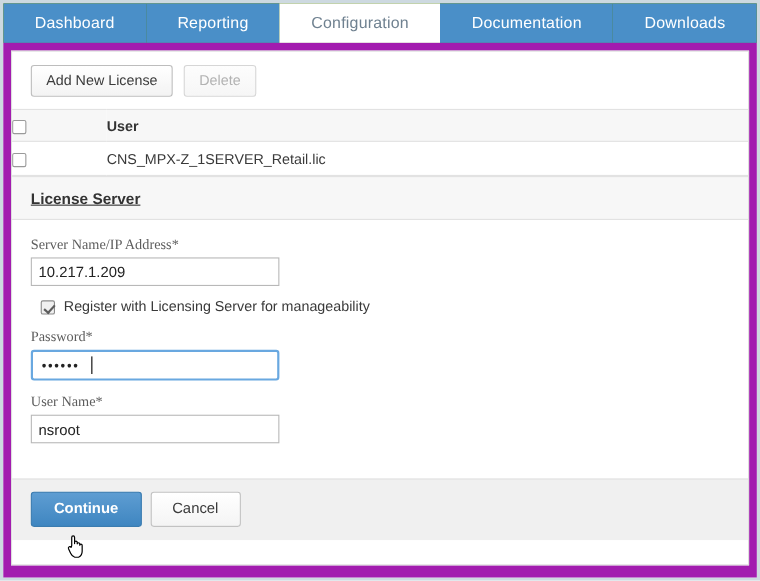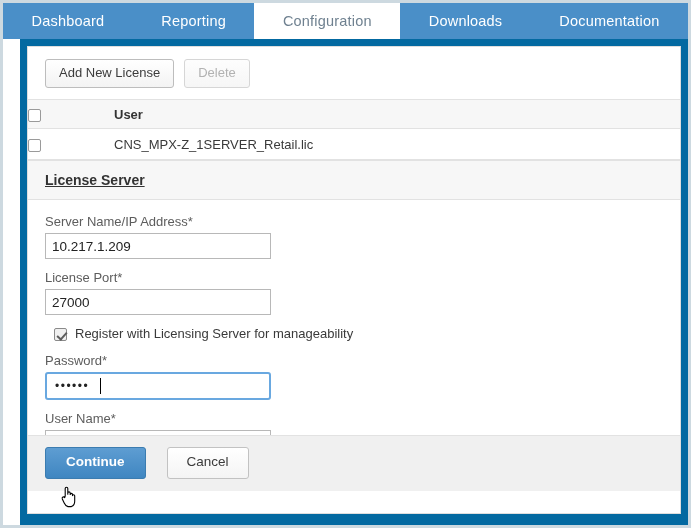--- a/index.html
+++ b/index.html
@@ -57,23 +57,22 @@
     color: #6f8190;
   }
 
   
   .content {
     position: absolute;
     left: 0;
     top: 36px;
     right: 0;
     bottom: 0;
-    background: #0369a1;
+    background: #a21caf;
     overflow: hidden;
-    margin-left: 17px;
   }
   .panel {
     position: absolute;
     left: 7px;
     top: 7px;
     right: 7px;
     bottom: 11px;
     background: #ffffff;
     border: 1px solid #dedede;
     box-sizing: border-box;
@@ -189,20 +188,21 @@
 
   
   .form {
     padding: 14px 17px 0 17px;
   }
   .field-label {
     font-size: 13px;
     color: #5d5d5d;
     margin-bottom: 4px;
     display: block;
+    font-family: Liberation Serif, serif;
   }
   .text-input {
     font-family: "Liberation Sans", sans-serif;
     font-size: 13.5px;
     color: #222222;
     width: 226px;
     height: 26px;
     box-sizing: border-box;
     padding: 0 6px;
     border: 1px solid #b8b8b8;
@@ -250,21 +250,21 @@
   
   .footer {
     position: absolute;
     left: 0;
     right: 0;
     bottom: 22px;
     background: #f0f0f0;
     border-top: 1px solid #e2e2e2;
     padding: 11px 0 12px 17px;
     display: flex;
-    gap: 21px;
+    gap: 8px;
     align-items: center;
   }
   .btn-primary {
     font-family: "Liberation Sans", sans-serif;
     font-size: 13.5px;
     font-weight: bold;
     color: #ffffff;
     background: #4a8fc8;
     background-image: linear-gradient(#5e9dd2, #3f86c1);
     border: 1px solid #3b7cb0;
@@ -306,24 +306,24 @@
     <div class="tab">
       <span>Dashboard</span>
     </div>
     <div class="tab">
       <span>Reporting</span>
     </div>
     <div class="tab active">
       <span>Configuration</span>
     </div>
     <div class="tab">
+      <span>Documentation</span>
+    </div>
+    <div class="tab">
       <span>Downloads</span>
-    </div>
-    <div class="tab">
-      <span>Documentation</span>
     </div>
   </div>
 
   <div class="content">
     <div class="panel">
 
       <div class="toolbar">
         <button class="btn">Add New License</button>
         <button class="btn disabled">Delete</button>
       </div>
@@ -349,24 +349,20 @@
 
       <div class="section-header">License Server</div>
 
       <div class="form">
 
         <div class="field-block">
           <label class="field-label">Server Name/IP Address*</label>
           <input class="text-input" type="text" value="10.217.1.209" style="">
         </div>
 
-        <div class="field-block">
-          <label class="field-label">License Port*</label>
-          <input class="text-input" type="text" value="27000" style="">
-        </div>
 
         <div class="checkbox-row">
           <span class="cbox checked"></span>
           <span class="lbl">Register with Licensing Server for manageability</span>
         </div>
 
         <div class="field-block">
           <label class="field-label">Password*</label>
           <span class="focus-wrap">
             <input class="text-input" type="text" value="••••••" style="">

